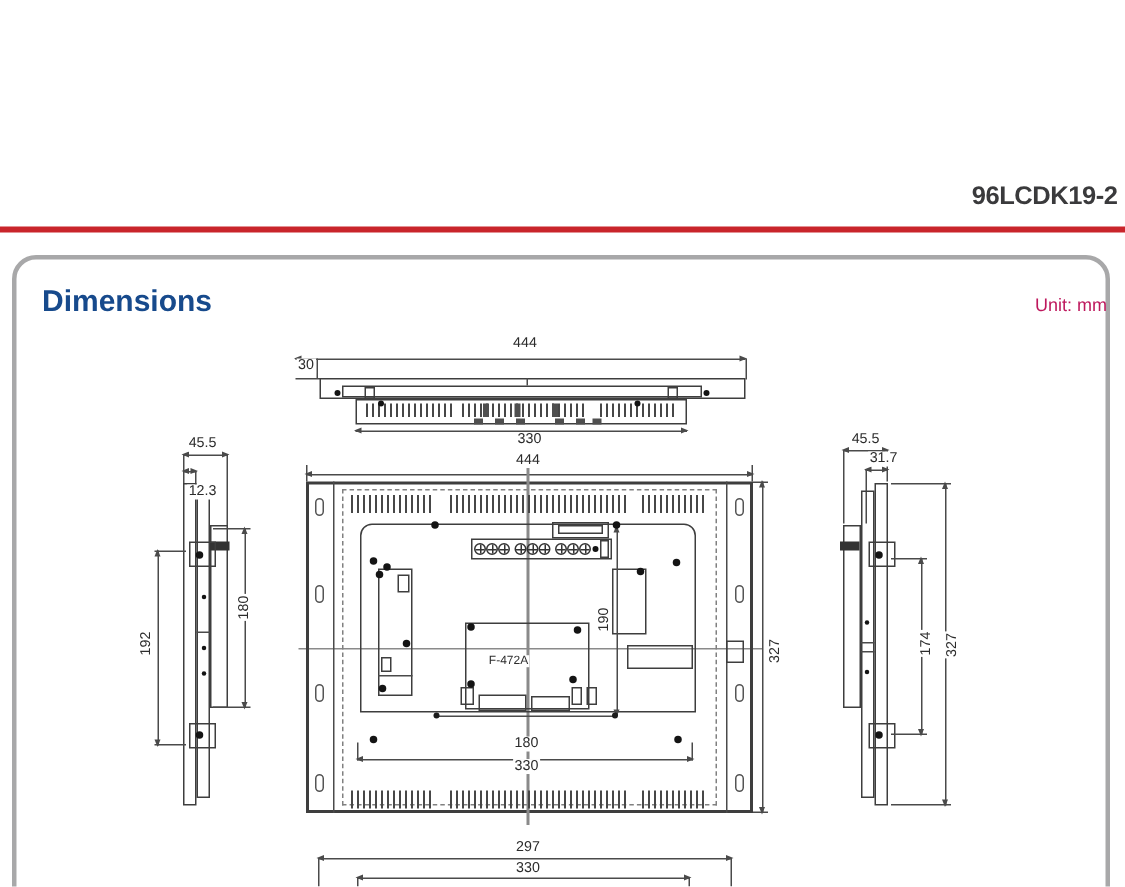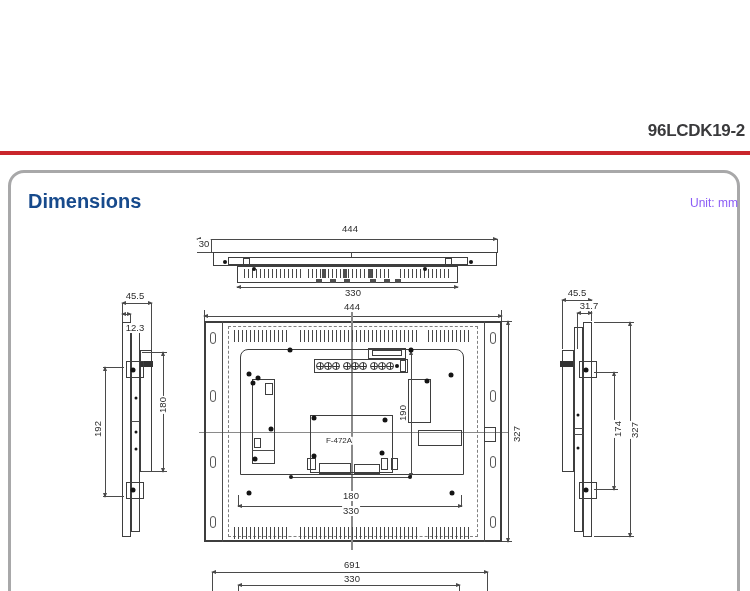--- a/index.html
+++ b/index.html
@@ -4,21 +4,21 @@
 <style>
   html,body{margin:0;padding:0}
   body{width:750px;height:591px;overflow:hidden;background:#fff;
        font-family:"Liberation Sans",sans-serif;position:relative}
   #model{position:absolute;top:121px;right:5px;font-size:17px;font-weight:bold;
          color:#3a3a3c;letter-spacing:-0.3px}
   #redline{position:absolute;top:151px;left:0;width:750px;height:4px;background:#c9252b}
   #panel{position:absolute;left:8px;top:170px;width:726px;height:460px;
          border:3px solid #a8a8a9;border-radius:16px;background:#fff}
   #title{position:absolute;left:28px;top:190px;font-size:20px;font-weight:bold;color:#174a8c}
-  #unit{position:absolute;right:12px;top:196px;font-size:12px;color:#8b5cf6}
+  #unit{position:absolute;right:12px;top:196px;font-size:12px;color:#be185d}
   .ln{position:absolute;background:#4a4a4a}
   .bx{position:absolute;border:1px solid #3e3e3e;background:transparent}
   .bx2{position:absolute;border:2px solid #3e3e3e;background:transparent}
   .dsh{position:absolute;border:1px dashed #808080}
   .lbl{position:absolute;font-size:9.5px;color:#2c2c2c;background:#fff;line-height:1.05;
        padding:0 1px;transform:translate(-50%,-50%);white-space:nowrap;z-index:5}
   .rot{transform:translate(-50%,-50%) rotate(-90deg)}
   .sm{font-size:8px}
   .dimh{position:absolute;height:1px;background:#4a4a4a}
   .dimh::before{content:"";position:absolute;left:-1px;top:-2px;width:0;height:0;
@@ -169,21 +169,21 @@
   <div class="ln" style="left:594px;top:489px;width:24px;height:1px"></div>
   <div class="lbl rot" style="left:618px;top:429px">174</div>
   <div class="dimv" style="left:630px;top:322px;height:215px"></div>
   <div class="ln" style="left:594px;top:322px;width:40px;height:1px"></div>
   <div class="ln" style="left:594px;top:536px;width:40px;height:1px"></div>
   <div class="lbl rot" style="left:635px;top:430px">327</div>
 </div>
 
 <div>
   <div class="dimh" style="left:212px;top:572px;width:276px"></div>
-  <div class="lbl" style="left:352px;top:565px">691</div>
+  <div class="lbl" style="left:352px;top:565px">297</div>
   <div class="ln" style="left:212px;top:572px;width:1px;height:19px"></div>
   <div class="ln" style="left:487px;top:572px;width:1px;height:19px"></div>
   <div class="dimh" style="left:238px;top:585px;width:222px"></div>
   <div class="lbl" style="left:352px;top:579px">330</div>
   <div class="ln" style="left:238px;top:585px;width:1px;height:6px"></div>
   <div class="ln" style="left:459px;top:585px;width:1px;height:6px"></div>
 </div>
 
 <div class="vent" style="left:244px;top:269px;width:58px;height:9px"></div>
 <div class="vent" style="left:308px;top:269px;width:84px;height:9px"></div>

